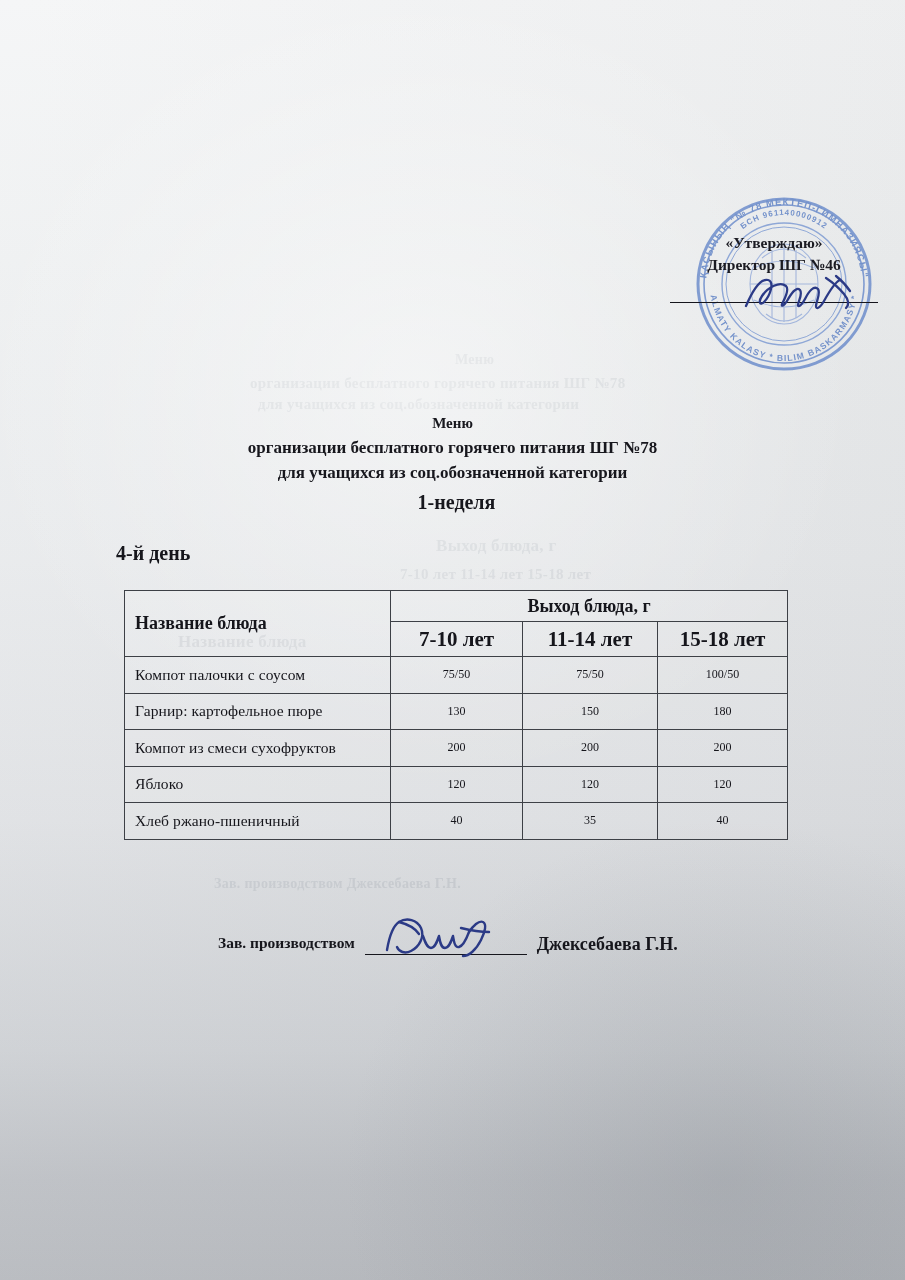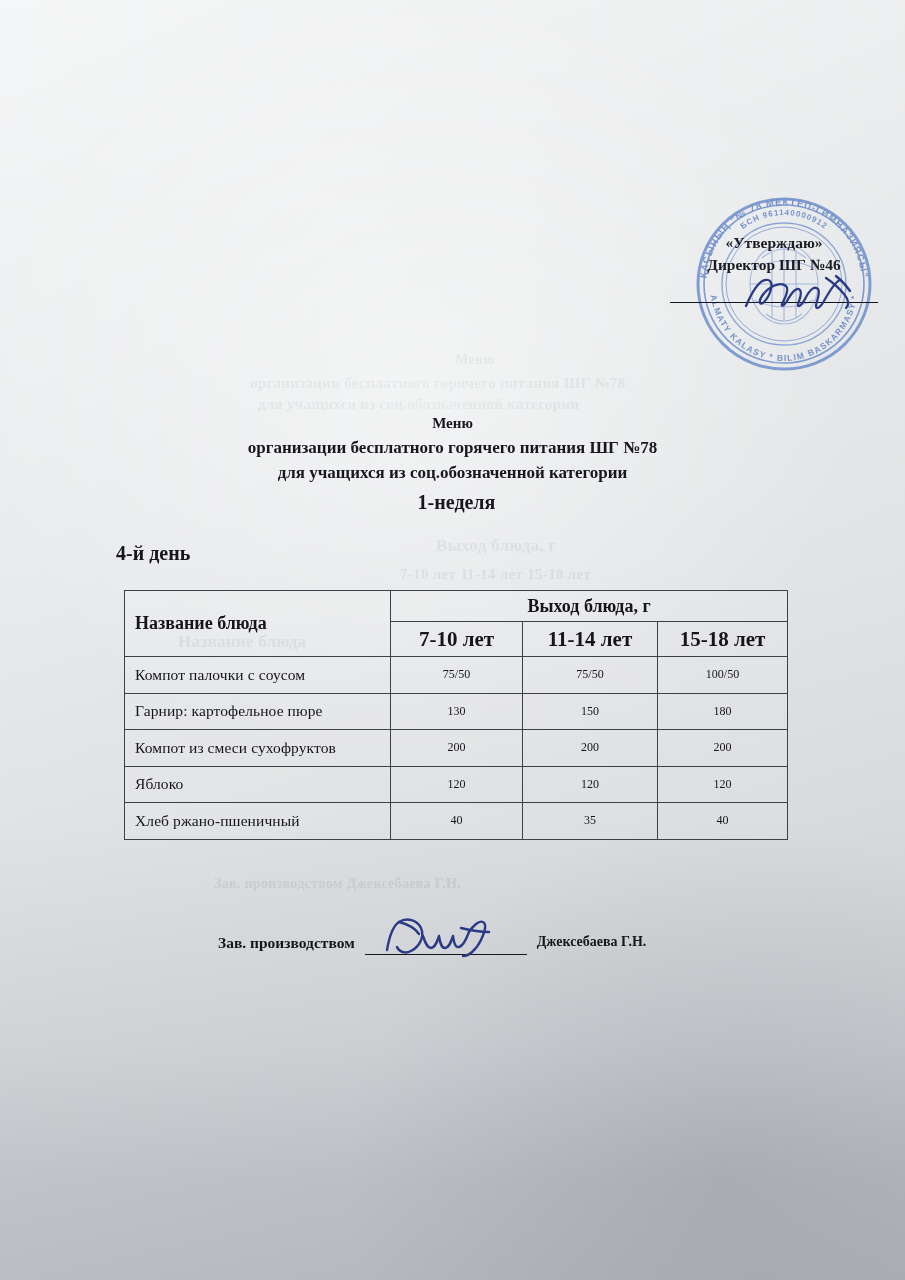--- a/index.html
+++ b/index.html
@@ -208,21 +208,21 @@
   }
   #prod-row .rule {
     position: relative;
     width: 162px;
     margin: 0 10px;
     border-bottom: 1.6px solid #16161c;
     height: 20px;
   }
   #prod-row .name {
     font-weight: bold;
-    font-size: 14px;
+    font-size: 18px;
     white-space: nowrap;
     padding-bottom: 1px;
   }
   #prod-sign {
     position: absolute;
     left: 8px;
     top: -20px;
     width: 140px;
     height: 46px;
     pointer-events: none;

